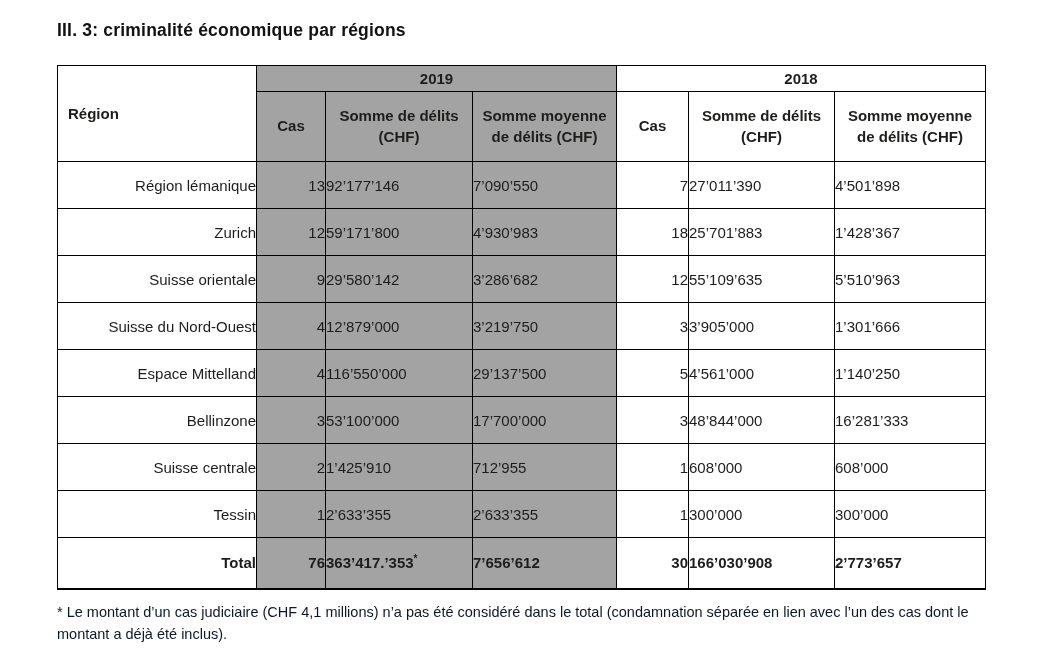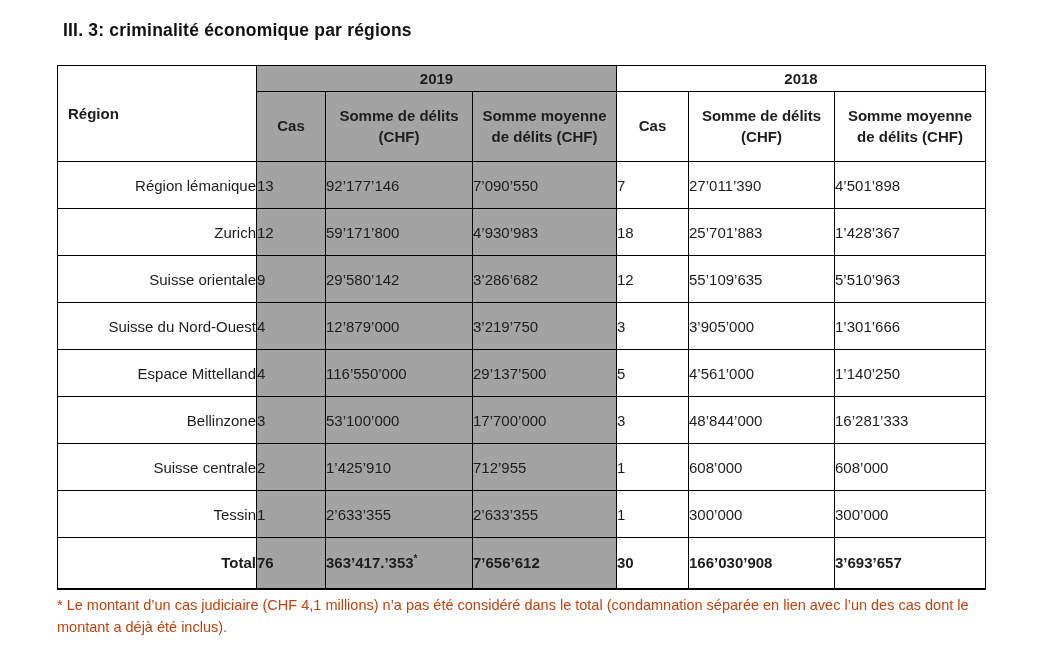--- a/index.html
+++ b/index.html
@@ -9,21 +9,20 @@
     font-family: "Liberation Sans", sans-serif;
     color: #1a1a1a;
   }
   .page {
     width: 1040px;
     height: 669px;
     padding: 20px 0 0 57px;
     overflow: hidden;
   }
   .title {
-    margin-left: 6px;
     font-size: 17.5px;
     font-weight: bold;
     letter-spacing: 0.2px;
     color: #111111;
   }
   table.regions {
     margin-top: 24px;
     border-collapse: collapse;
     width: 928px;
     table-layout: fixed;
@@ -45,33 +44,33 @@
   col.c-moy2    { width: 151px; }
 
   tr.head1 { height: 26px; }
   tr.head2 { height: 70px; }
   tr.datarow { height: 47px; }
   tr.totalrow { height: 51px; }
 
   th { font-weight: bold; }
   .shade { background: #a3a3a3; }
   .al { text-align: right;  padding-left: 10px; }
-  .ac { text-align: left; }
+  .ac { text-align: right; }
   .ar { text-align: left; padding-right: 14px; }
   th.yearhead { text-align: center; font-size: 15px; }
   th.subhead  { text-align: center; font-size: 15px; line-height: 1.35; padding: 2px 6px; }
   th.regionhead { text-align: left; padding-left: 10px; font-size: 15px; }
   tr.totalrow td { font-weight: bold; }
   sup.marker { font-size: 10px; vertical-align: super; line-height: 0; }
   .footnote {
-    margin-top: 4px;
+    margin-top: 11px;
     width: 930px;
     font-size: 14.5px;
     line-height: 1.55;
-    color: #c2410c;
+    color: #0f172a;
   }
 </style>
 </head>
 <body>
 
 <div class="page">
 
   <div class="title">III. 3: criminalité économique par régions</div>
 
   <table class="regions">
@@ -181,20 +180,20 @@
       <td class="ar">300’000</td>
     </tr>
 
     <tr class="totalrow">
       <td class="al">Total</td>
       <td class="ac shade">76</td>
       <td class="ar shade"><span>363’417.’353</span><sup class="marker">*</sup></td>
       <td class="ar shade">7’656’612</td>
       <td class="ac">30</td>
       <td class="ar">166’030’908</td>
-      <td class="ar">3’693’657</td>
+      <td class="ar">2’773’657</td>
     </tr>
   </tbody>
     </table>
 
   <div class="footnote">* Le montant d’un cas judiciaire (CHF 4,1 millions) n’a pas été considéré dans le total (condamnation séparée en lien avec l’un des cas dont le montant a déjà été inclus).</div>
 
 </div>
 
 </body></html>

